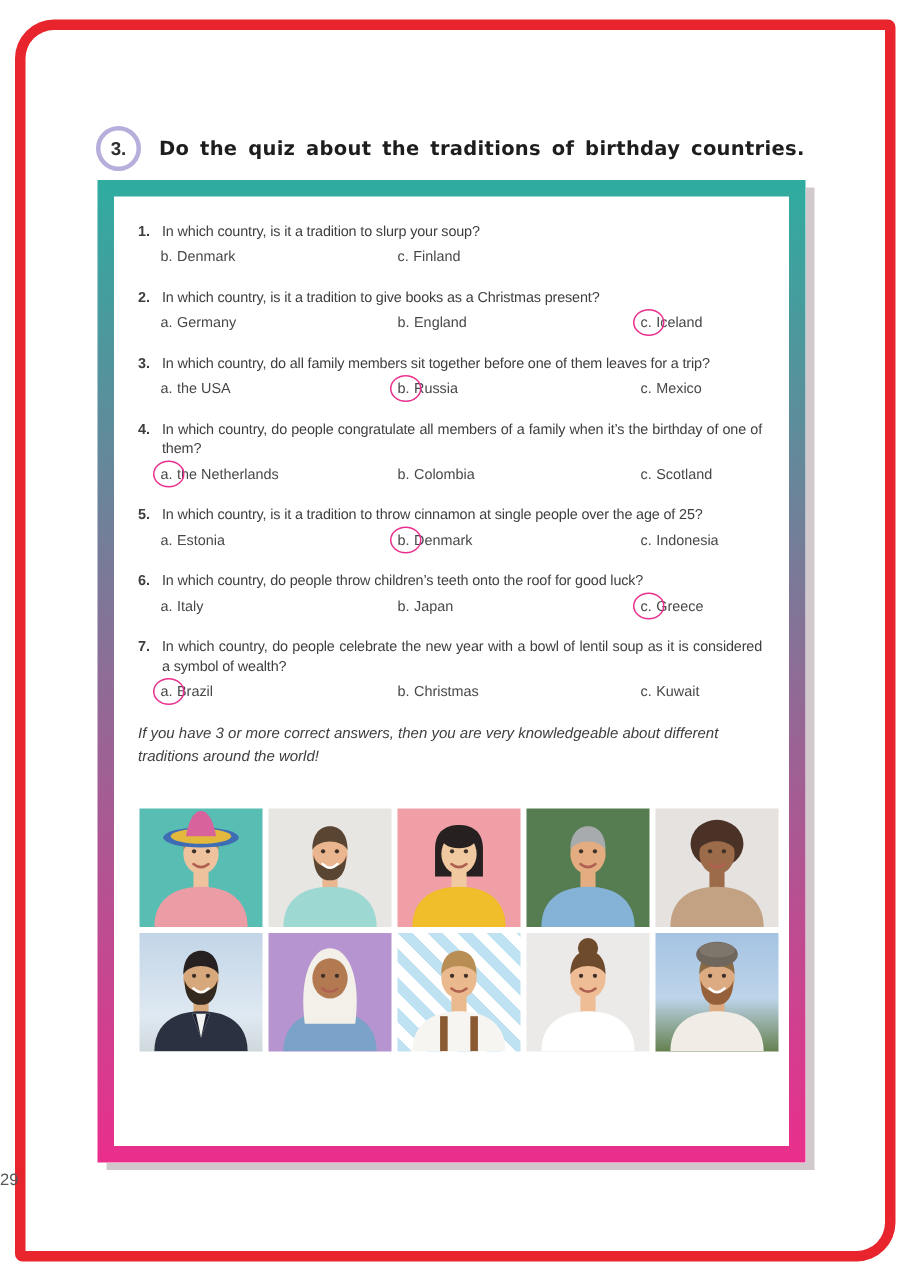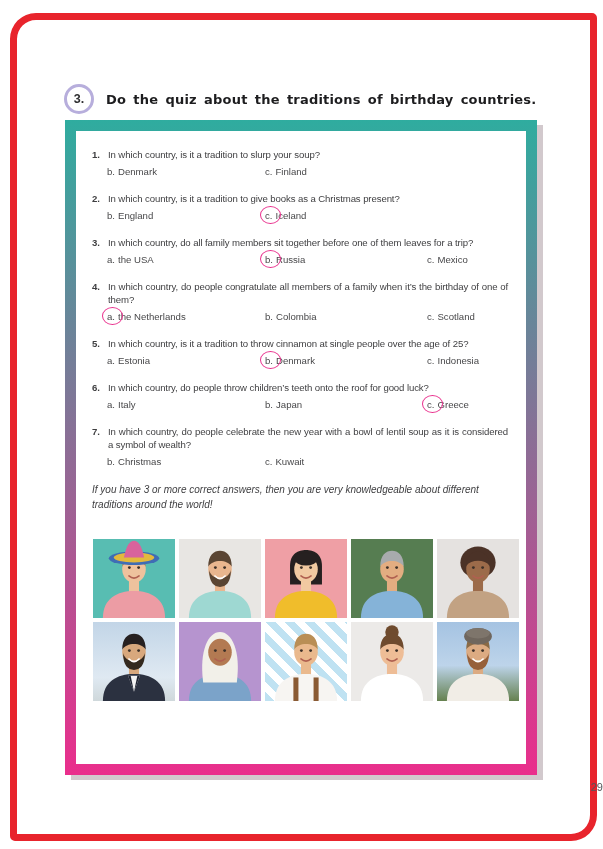--- a/index.html
+++ b/index.html
@@ -27,21 +27,21 @@
           text-align:justify;color:var(--body-text,#3e3e40);}
   .options{display:grid;grid-template-columns:158px 162px 1fr;padding-left:15px;margin-top:4px;
            font-size:9.6px;line-height:13px;color:#48484a;}
   .opt{white-space:nowrap;}
   .opt-letter{display:inline-block;position:relative;margin-right:3px;}
   .opt-letter.circled::after{content:'';position:absolute;left:-5px;top:-3.5px;width:19px;height:16px;
            border:1.6px solid var(--answer-circle,#e9308d);border-radius:50%;}
   .note{margin:0 18px 15px 16px;font-style:italic;font-size:10px;line-height:15px;color:var(--body-text,#3e3e40);}
   .photos{display:grid;grid-template-columns:repeat(5,82px);gap:4px;margin:27px 0 0 17px;}
   .photo{width:82px;height:79px;overflow:hidden;}
-  .page-num{position:absolute;left:0;right:0;top:781px;text-align:right;
+  .page-num{position:absolute;left:0;right:0;top:781px;text-align:left;
             font-size:11px;color:var(--page-number-text,#56575b);}
 </style>
 </head>
 <body>
 
 <div class="canvas">
   <div class="red-frame"></div>
 
   <div class="header">
     <div class="badge">
@@ -69,20 +69,23 @@
   </div>
 </div>
   </div>
 
   <div class="question">
     <div class="q-line">
       <span class="q-num">2.</span>
       <span class="q-text">In which country, is it a tradition to give books as a Christmas present?</span>
     </div>
     <div class="options">
+  <div class="opt">
+    <span class="opt-letter">a.</span><span>Germany</span>
+  </div>
 
   <div class="opt">
     <span class="opt-letter">b.</span><span>England</span>
   </div>
 
   <div class="opt">
     <span class="opt-letter circled">c.</span><span>Iceland</span>
   </div>
 </div>
   </div>
@@ -166,20 +169,23 @@
   </div>
 </div>
   </div>
 
   <div class="question">
     <div class="q-line">
       <span class="q-num">7.</span>
       <span class="q-text">In which country, do people celebrate the new year with a bowl of lentil soup as it is considered a symbol of wealth?</span>
     </div>
     <div class="options">
+  <div class="opt">
+    <span class="opt-letter circled">a.</span><span>Brazil</span>
+  </div>
 
   <div class="opt">
     <span class="opt-letter">b.</span><span>Christmas</span>
   </div>
 
   <div class="opt">
     <span class="opt-letter">c.</span><span>Kuwait</span>
   </div>
 </div>
   </div>

